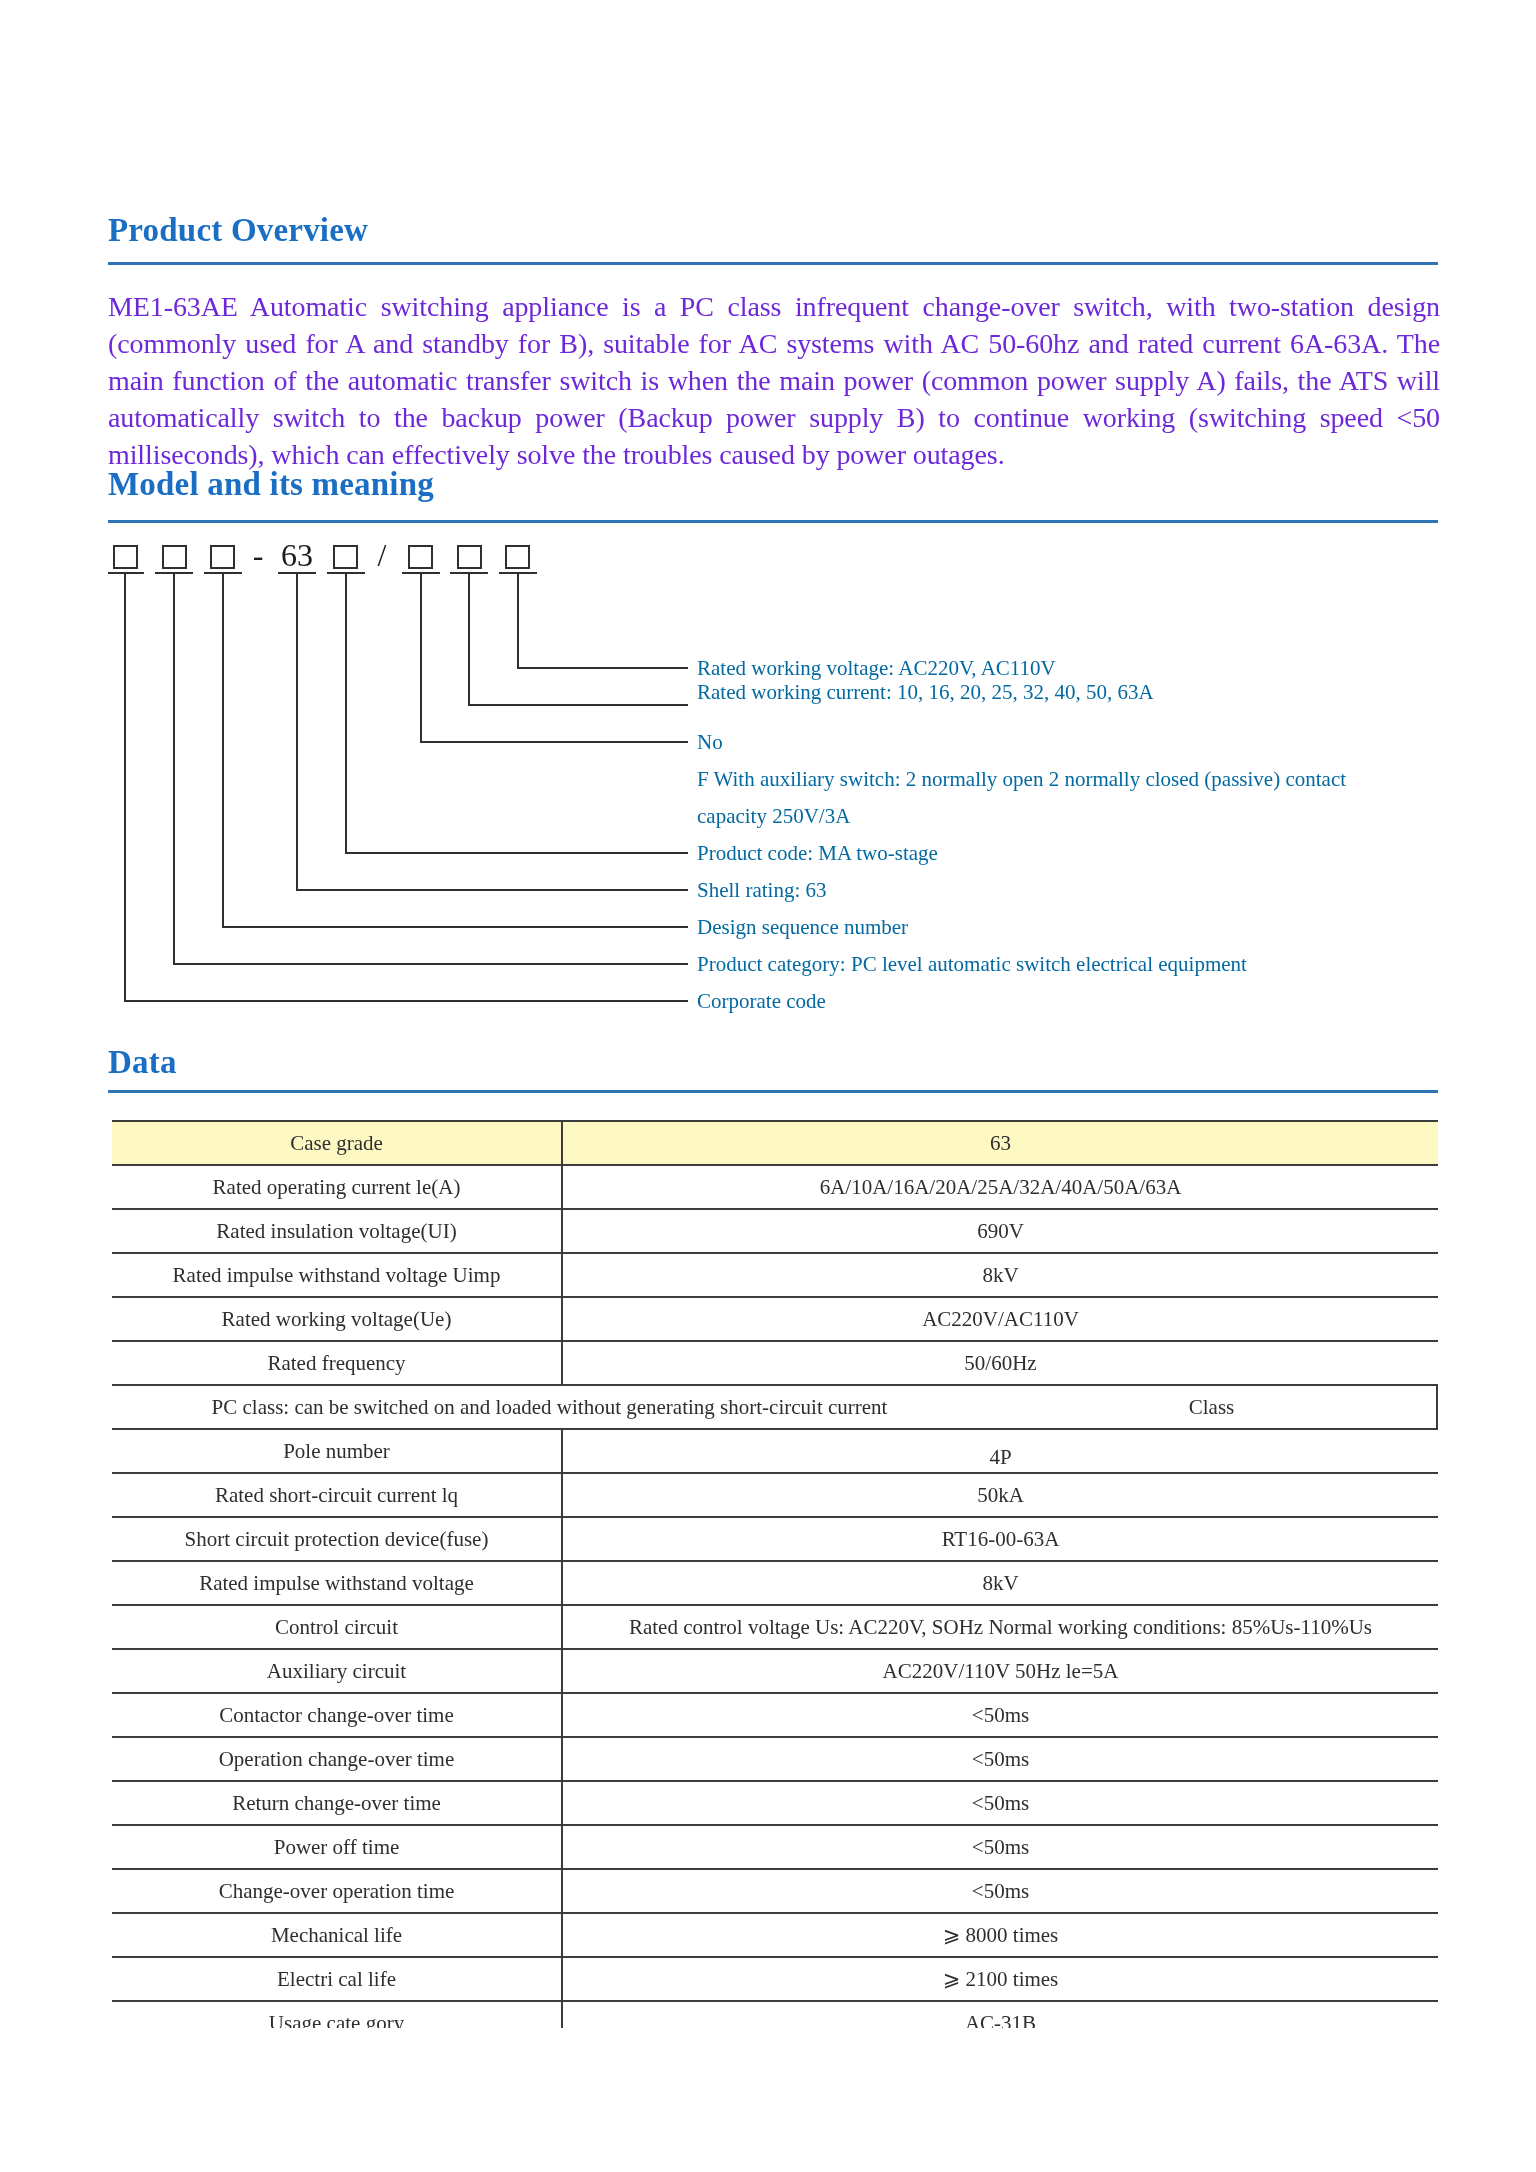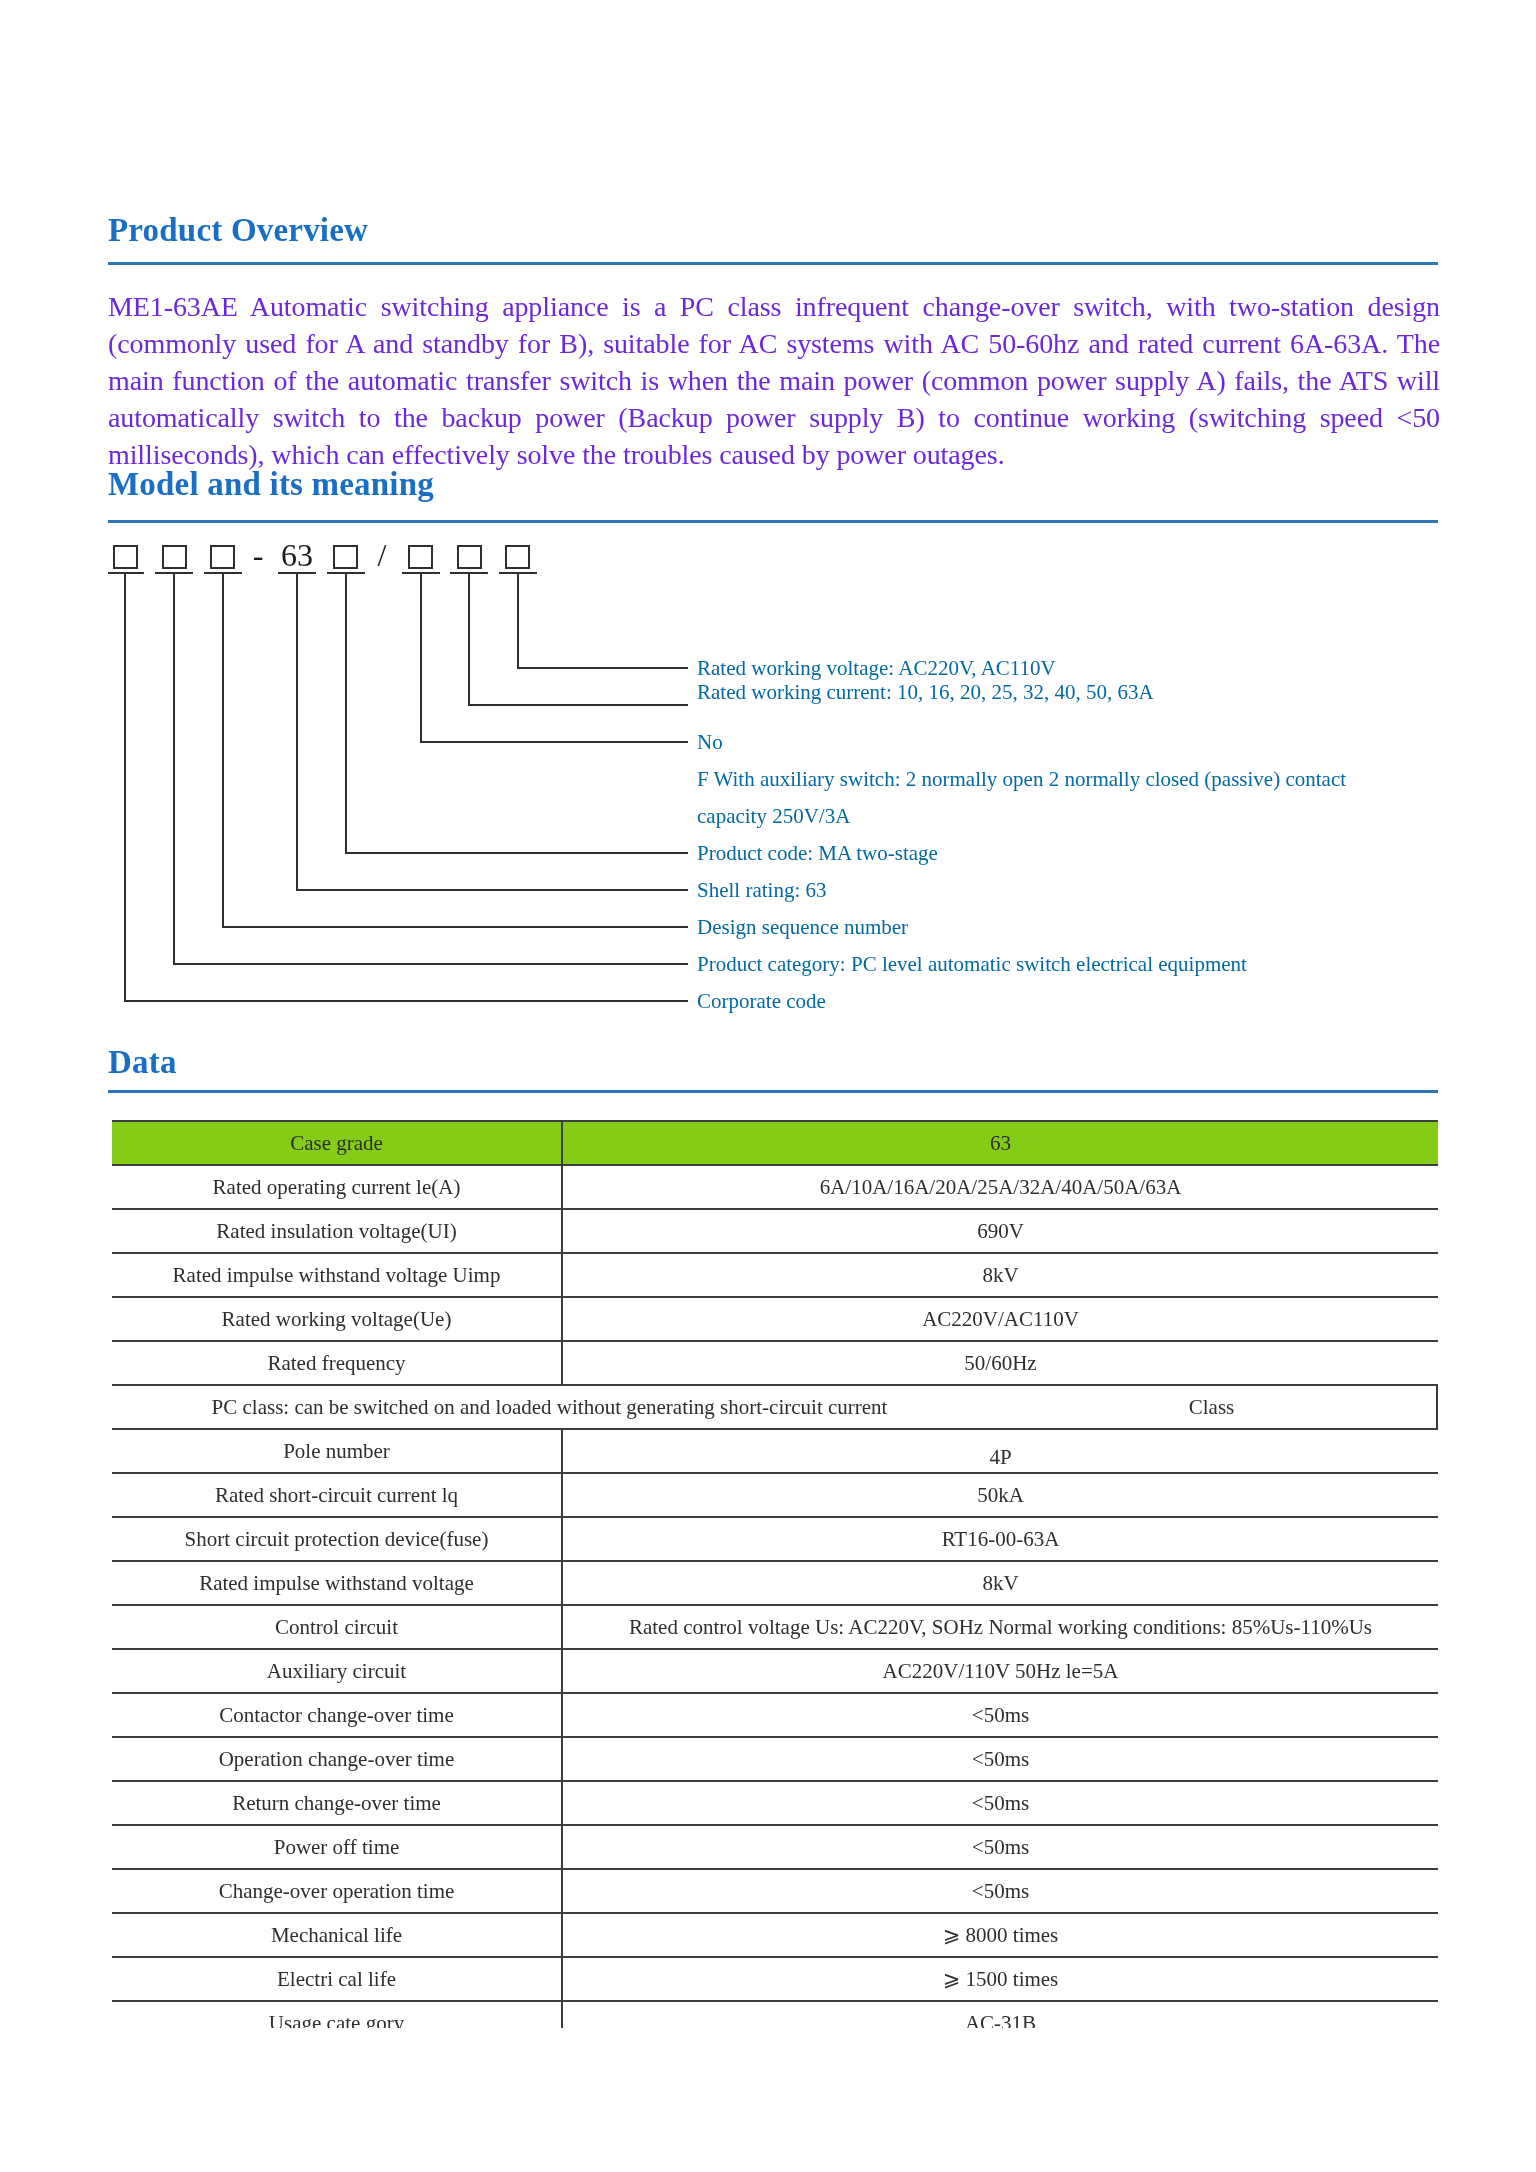--- a/index.html
+++ b/index.html
@@ -10,21 +10,21 @@
   .title-rule{height:3px;background:#2e75b8;}
   .body-par{font-size:28px;line-height:37px;color:#6d28d9;text-align:justify;letter-spacing:-0.1px;}
   
   .diagram{width:1340px;height:480px;}
   .mbox{position:absolute;width:25px;height:24px;border:2px solid #2f2f2f;box-sizing:border-box;background:#fff;}
   .msym{position:absolute;font-size:32px;color:#1c1c1c;text-align:center;line-height:34px;}
   .mlabel{position:absolute;left:589px;font-size:21px;color:#0369a1;white-space:nowrap;line-height:26px;}
   
   .spec-table{width:1326px;border-top:2px solid #3d3d3d;}
   .trow{display:flex;height:44px;box-sizing:border-box;border-bottom:2px solid #3d3d3d;background:#fff;}
-  .trow.hdr{background:#84cc16;}
+  .trow.hdr{background:#fef9c3;}
   .tcell{display:flex;align-items:center;justify-content:center;font-size:21px;color:#2e2e2e;
          box-sizing:border-box;text-align:center;}
   .lab{width:451px;border-right:2px solid #3d3d3d;}
   .val{flex:1;}
   .half{width:437px;border-right:2px solid #3d3d3d;}
   .half2{flex:1;margin-top:12px;}
   .footer-num{font-size:23px;color:#3a3a3a;}
   .bottom-line{height:2px;background:#e2e2e2;width:1536px;}
 </style>
 </head>
@@ -162,21 +162,21 @@
     <div class="trow">
       <div class="tcell lab">Change-over operation time</div>
       <div class="tcell val">&lt;50ms</div>
     </div>
     <div class="trow">
       <div class="tcell lab">Mechanical life</div>
       <div class="tcell val">⩾ 8000 times</div>
     </div>
     <div class="trow">
       <div class="tcell lab">Electri cal life</div>
-      <div class="tcell val">⩾ 1500 times</div>
+      <div class="tcell val">⩾ 2100 times</div>
     </div>
     <div class="trow">
       <div class="tcell lab">Usage cate gory</div>
       <div class="tcell val">AC-31B</div>
     </div>
   </div>
 
   <div class="abs footer-num" style="left:110px;top:2076px;">39</div>
   <div class="abs bottom-line" style="left:0;top:2166px;"></div>
 

